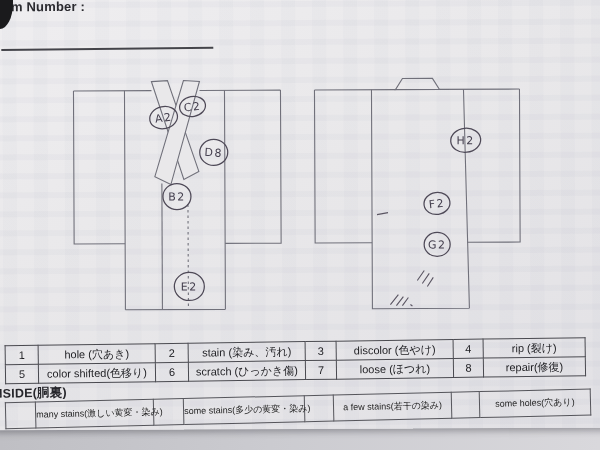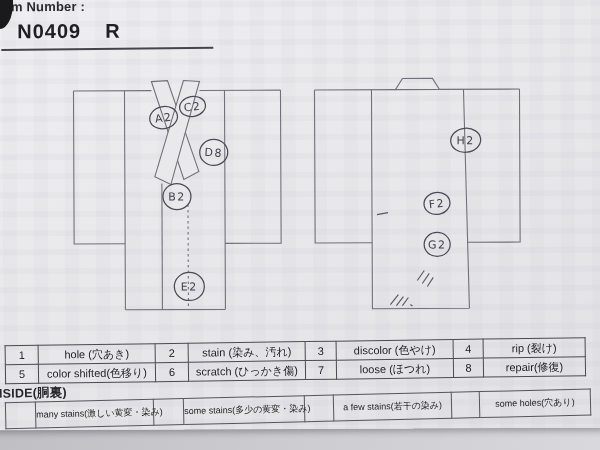--- a/index.html
+++ b/index.html
@@ -46,23 +46,20 @@
 </style>
 </head>
 <body>
 
 <div class="photo">
 
   <div class="paper">
     <div class="ghost"></div>
 
     <div class="hdr-label">Item Number :</div>
-    <div class="hdr-value">
-      <span>N0409</span><span class="rev">R</span>
-    </div>
     <div class="hdr-rule"></div>
 
     <svg width="600" height="450" viewBox="0 0 600 450" style="position:absolute;left:6px;top:8px;">
       <g stroke="#70707a" stroke-width="1.1" fill="none">
 
         <path d="M74,90 H152 M200,90 H281"></path>
         <path d="M74,90 V243 H125"></path>
         <path d="M281,90 V243 H225"></path>
         <path d="M125,90 V309 M225,90 V309 M125,309 H225"></path>
         <polygon points="152,81 168,80 199,171 184,179" fill="#e9e8ea"></polygon>

